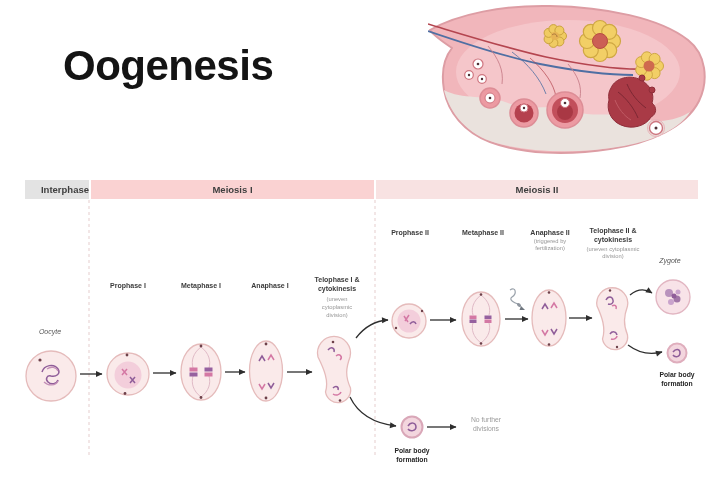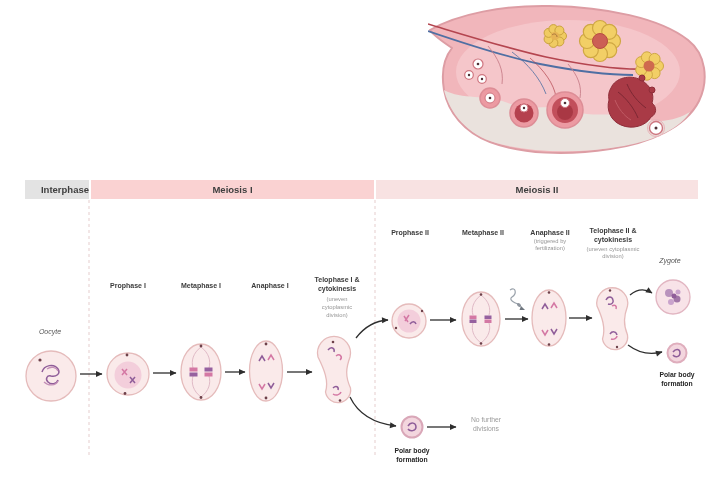--- a/index.html
+++ b/index.html
@@ -27,20 +27,21 @@
   .arr { stroke:#2e2e2e; stroke-width:1.3; fill:none; }
   .chrP { stroke:#8f5d99; stroke-width:1.5; fill:none; }
   .chrK { stroke:#d478a4; stroke-width:1.5; fill:none; }
   .dash { stroke:#e5cdcd; stroke-width:1; stroke-dasharray:3,3; }
 </style>
 </head>
 <body>
 
 <div class="canvas">
 
+  <h1 class="title">Oogenesis</h1>
 
   <svg class="ovary-svg" width="292" height="170" viewBox="0 0 292 170">
     <g>
       <path d="M2,30 C30,14 75,5 122,6 C178,7 232,18 260,40 C278,54 281,80 271,101
                C258,127 222,143 182,149 C138,156 94,154 62,142 C36,132 20,112 16,90
                C13,72 16,58 24,48 C15,42 6,36 2,30 Z" fill="#f1b6bb" stroke="#dd9da4" stroke-width="2" stroke-linejoin="round"></path>
       <ellipse cx="140" cy="72" rx="112" ry="52" fill="#f5c6ca"></ellipse>
       <path d="M16,90 C34,100 58,94 80,103 C102,112 124,103 146,111
                C168,119 192,110 214,118 C234,125 252,118 262,112 C252,128 228,140 196,146
                C152,154 104,153 68,143 C40,135 22,114 16,90 Z" fill="#eae2dd"></path>

